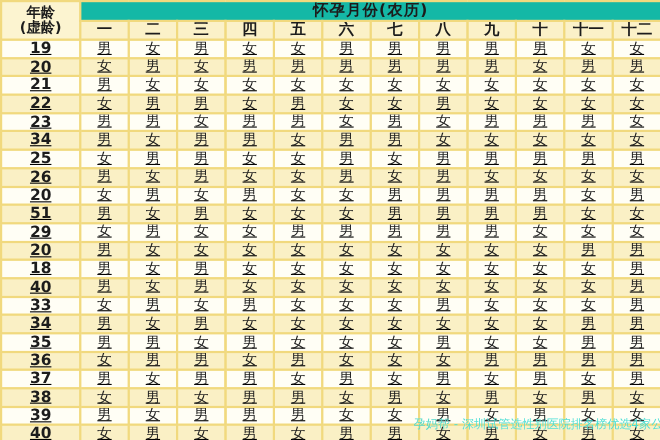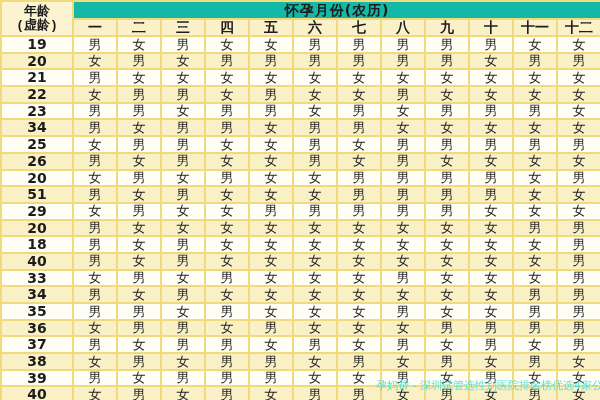--- a/index.html
+++ b/index.html
@@ -31,28 +31,27 @@
     vertical-align: middle;
     line-height: 1.05;
     color: #1c1c1c;
     overflow: hidden;
   }
   col.age-col { width: 72px; }
   col.month-col { width: 44px; }
 
   thead tr.hrow1 { height: 18px; }
   thead tr.hrow2 { height: 17px; }
-  tbody tr { height: 16.6px; }
+  tbody tr { height: 16.6px; text-decoration: underline; }
 
   th.age-head {
     background: #fcf4d0;
     font-size: 13px;
     font-weight: bold;
     line-height: 1.1;
-    font-family: Liberation Mono, monospace;
   }
   th.months-span {
     background: #14b8a6;
     font-size: 14px;
     font-weight: bold;
     letter-spacing: 1px;
   }
   th.month-num {
     background: #fbf1c8;
     font-size: 14px;

